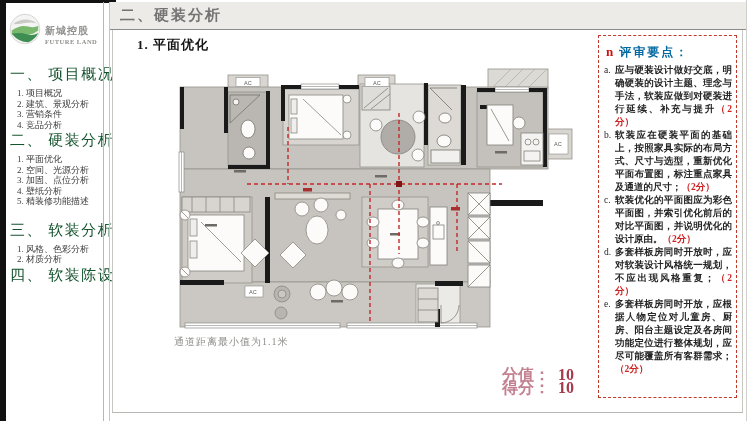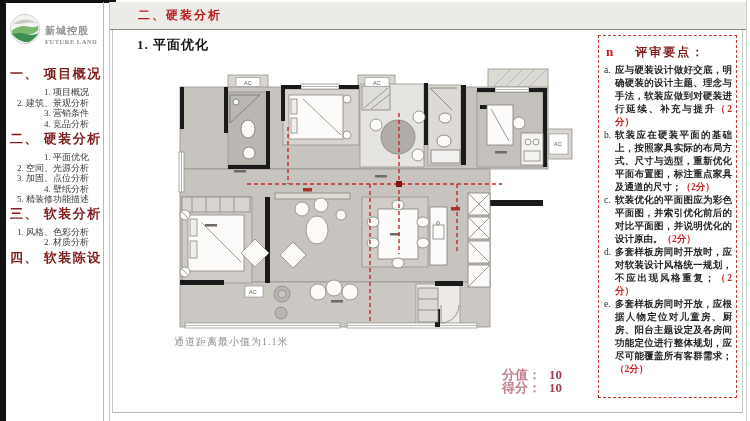--- a/index.html
+++ b/index.html
@@ -10,47 +10,47 @@
   .edge-top{position:absolute;left:0;top:0;width:116px;height:3px;background:#111;}
   .edge-right{position:absolute;left:746px;top:0;width:1px;height:421px;background:#cfcfcc;}
 
   
   .sidebar{position:absolute;left:6px;top:3px;width:98px;height:418px;background:#fff;}
   .logo{position:absolute;left:3px;top:10px;display:flex;align-items:flex-end;}
   .logo-text{margin-left:4px;color:#8f8f8c;}
   .logo-cn{font-size:10px;font-weight:bold;letter-spacing:1px;white-space:nowrap;}
   .logo-en{font-size:6.5px;font-weight:bold;letter-spacing:.5px;white-space:nowrap;}
   .nav{position:absolute;left:4px;top:62px;width:94px;}
-  .nav-head{font-size:13px;font-weight:bold;color:#7f1d1d;letter-spacing:1.5px;white-space:nowrap;}
-  .nav-ul{margin:4px 15px 0 0;padding:0 0 0 7px;list-style:none;text-align:right;}
+  .nav-head{font-size:15px;font-weight:normal;color:#14532d;letter-spacing:1.5px;white-space:nowrap;}
+  .nav-ul{margin:4px 4px 0 0;padding:0 0 0 7px;list-style:none;}
   .nav-ul li{font-size:9px;line-height:10.5px;color:#3a3a3a;white-space:nowrap;cursor:pointer;}
   .nav-ul.tight li{line-height:10px;}
-  .mt16{margin-top:1px;} .mt14{margin-top:0;} .mt12{margin-top:1px;}
+  .mt16{margin-top:1px;} .mt14{margin-top:14px;} .mt12{margin-top:1px;}
 
   
   .div1{position:absolute;left:103px;top:2px;width:1px;height:419px;background:#b9b7b3;}
   .div2{position:absolute;left:109px;top:2px;width:1px;height:419px;background:#c9c7c3;}
   .titlebar{position:absolute;left:110px;top:2px;width:636px;height:27px;background:#edebe7;
             border-bottom:1px solid #8a8a88;}
-  .titlebar .t{position:absolute;left:28px;top:0;line-height:27px;font-size:12px;font-weight:bold;
-               letter-spacing:2px;color:#b91c1c;}
+  .titlebar .t{position:absolute;left:10px;top:0;line-height:27px;font-size:15px;font-weight:bold;
+               letter-spacing:2px;color:#737373;}
   .frame{position:absolute;left:112px;top:30px;width:629px;height:382px;
          border-left:1px solid #c8c6c2;border-right:1px solid #c8c6c2;border-bottom:1px solid #b9b7b3;}
   .sec-title{position:absolute;left:137px;top:36px;font-size:13px;font-weight:bold;
              letter-spacing:1px;color:#161616;}
   .caption{position:absolute;left:138px;top:335px;font-size:10px;color:#8c8c8a;letter-spacing:1px;margin-left:36px;}
-  .score{position:absolute;left:502px;top:368px;font-size:13px;font-weight:bold;color:#c28090;line-height:13px;}
+  .score{position:absolute;left:502px;top:368px;font-size:16px;font-weight:bold;color:#c28090;line-height:13px;}
   .score b{color:#a43a4c;margin-left:8px;}
 
   
   .panel{position:absolute;left:598px;top:35px;width:139px;height:363px;background:#fff;
          border:1px dashed #c0392b;padding:5px 4px 4px 5px;box-sizing:border-box;}
   .panel-head{margin:1px 0 3px 2px;}
   .panel-bullet{color:#cc1111;font-weight:bold;font-size:13px;margin-right:6px;}
-  .panel-title{color:#7f1d1d;font-weight:bold;font-size:12px;letter-spacing:2px;margin-left:16px;}
+  .panel-title{color:#0369a1;font-weight:bold;font-size:12px;letter-spacing:2px;}
   .rv{display:flex;font-size:9.5px;line-height:13px;color:#252525;}
   .rv .lab{flex:0 0 11px;}
   .rv .txt{flex:1;text-align:justify;font-weight:bold;}
   .rv .pts{color:#cc2222;}
 
   .plan{position:absolute;left:135px;top:57px;}
 </style>
 </head>
 <body>
 

